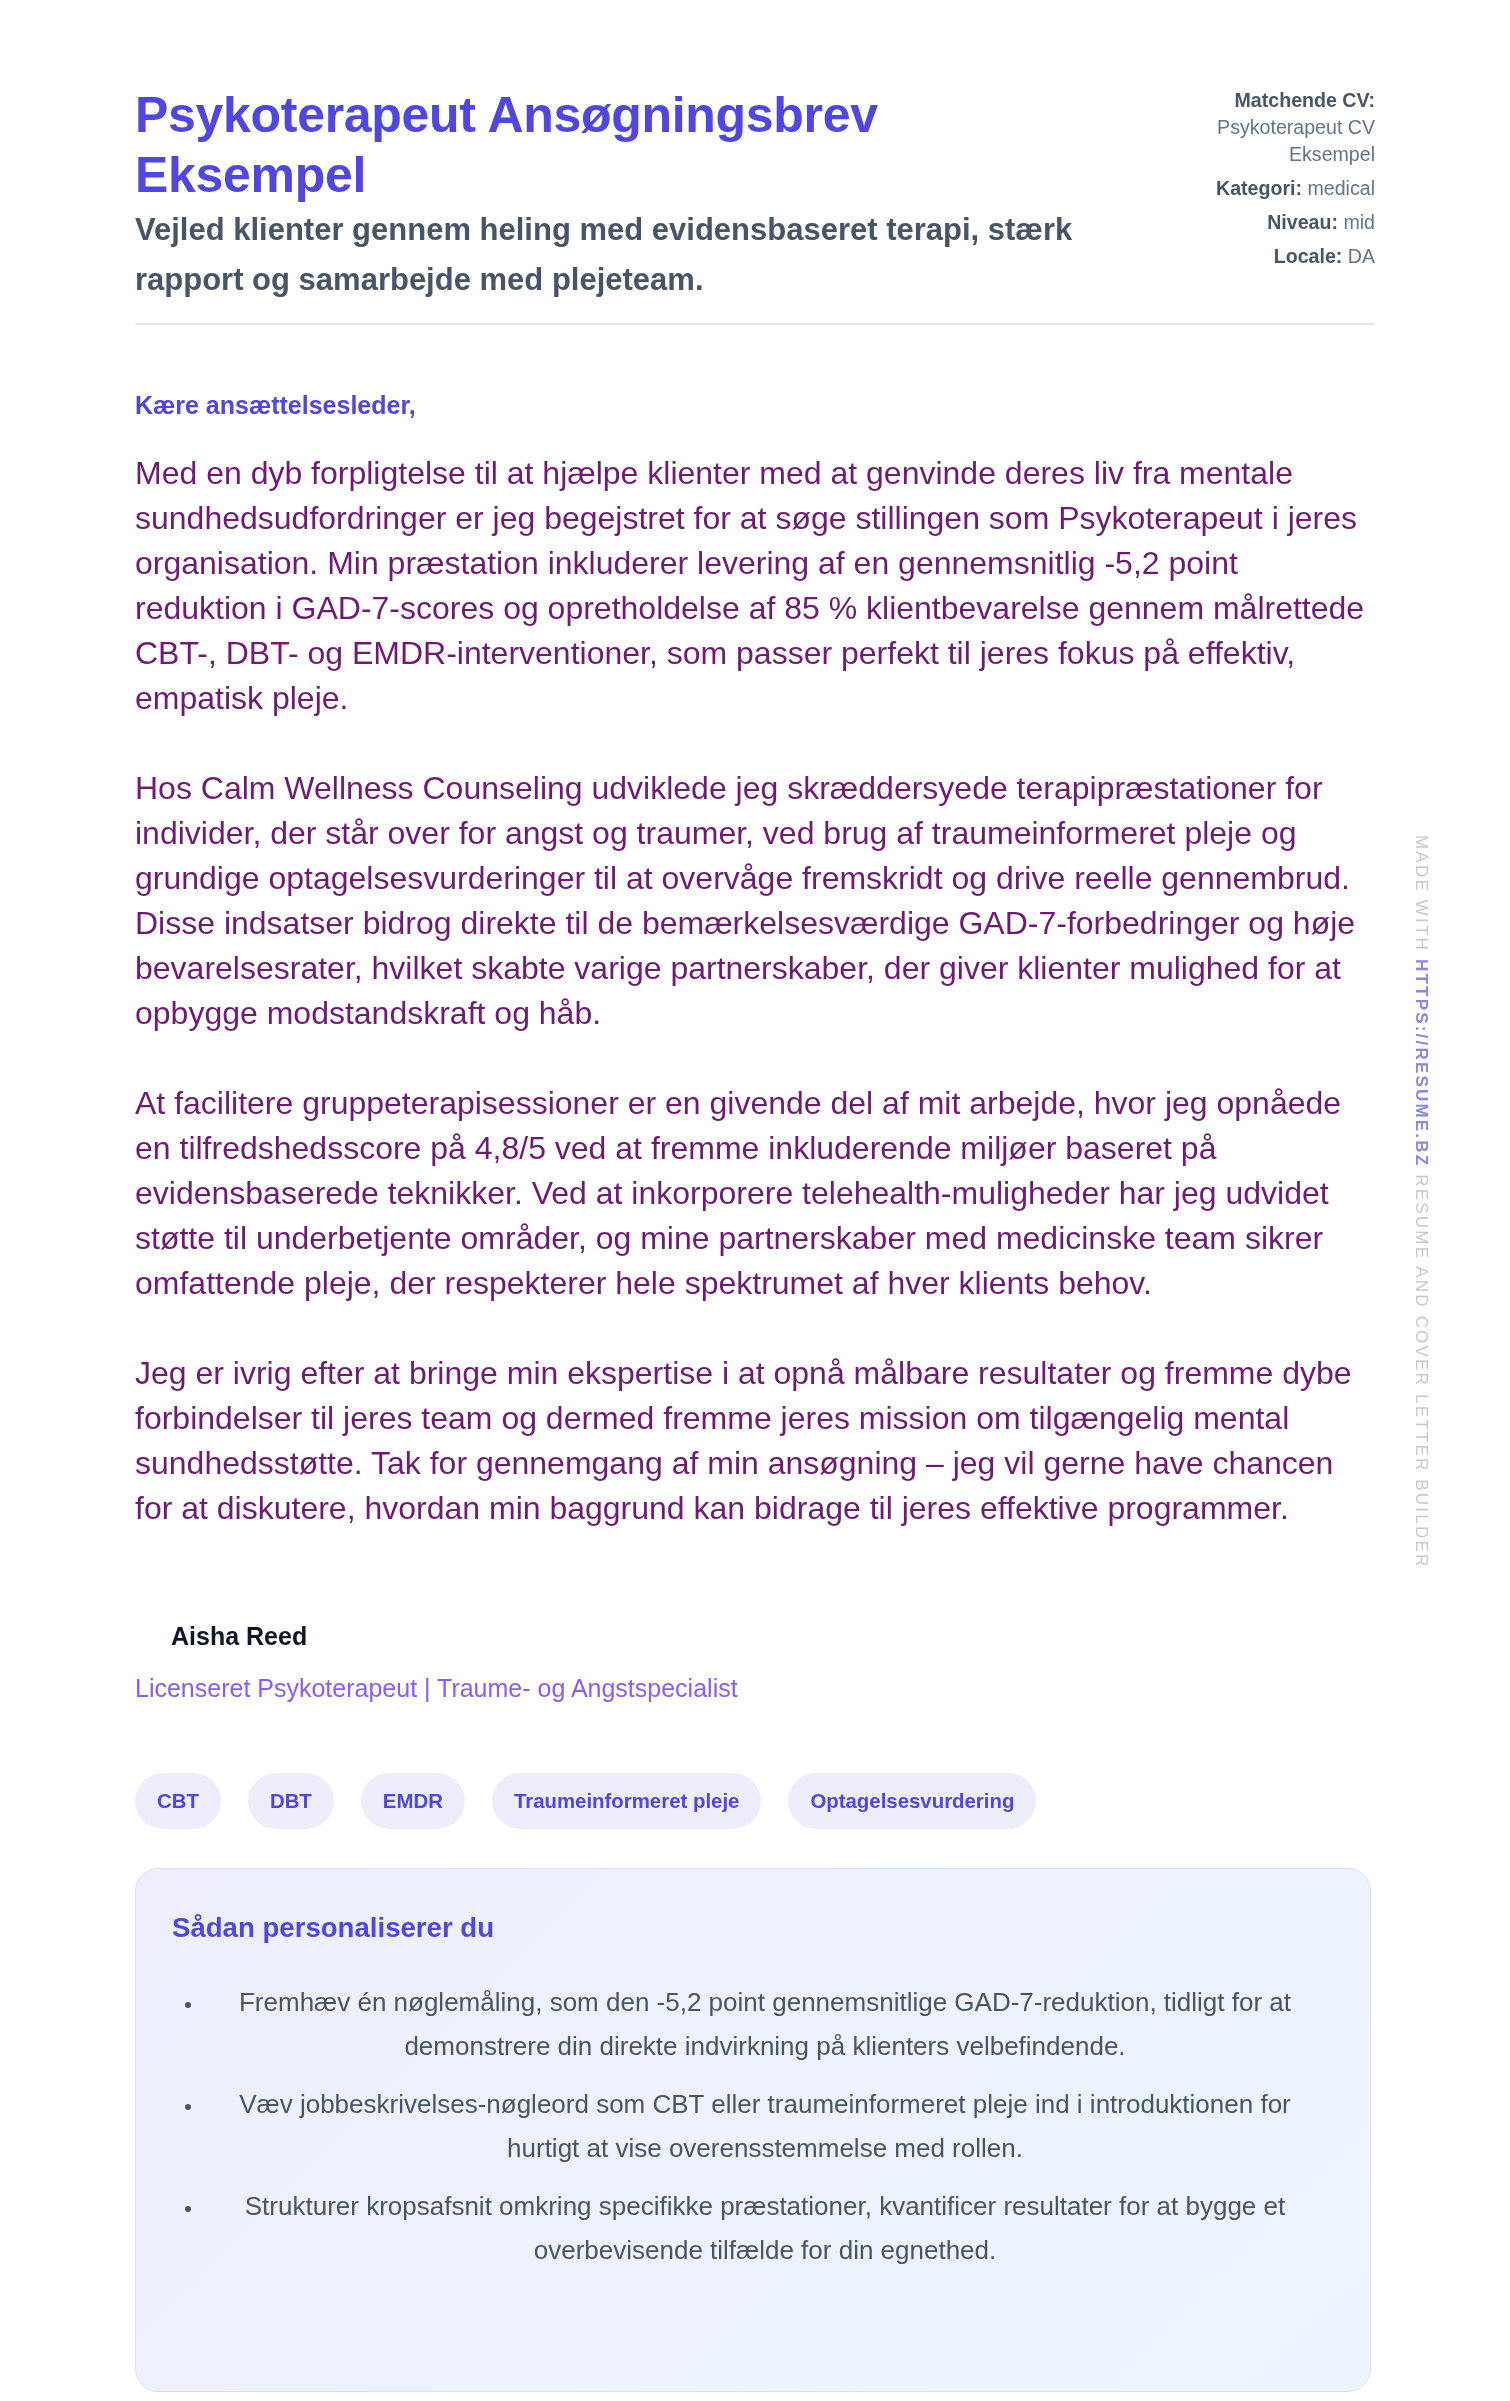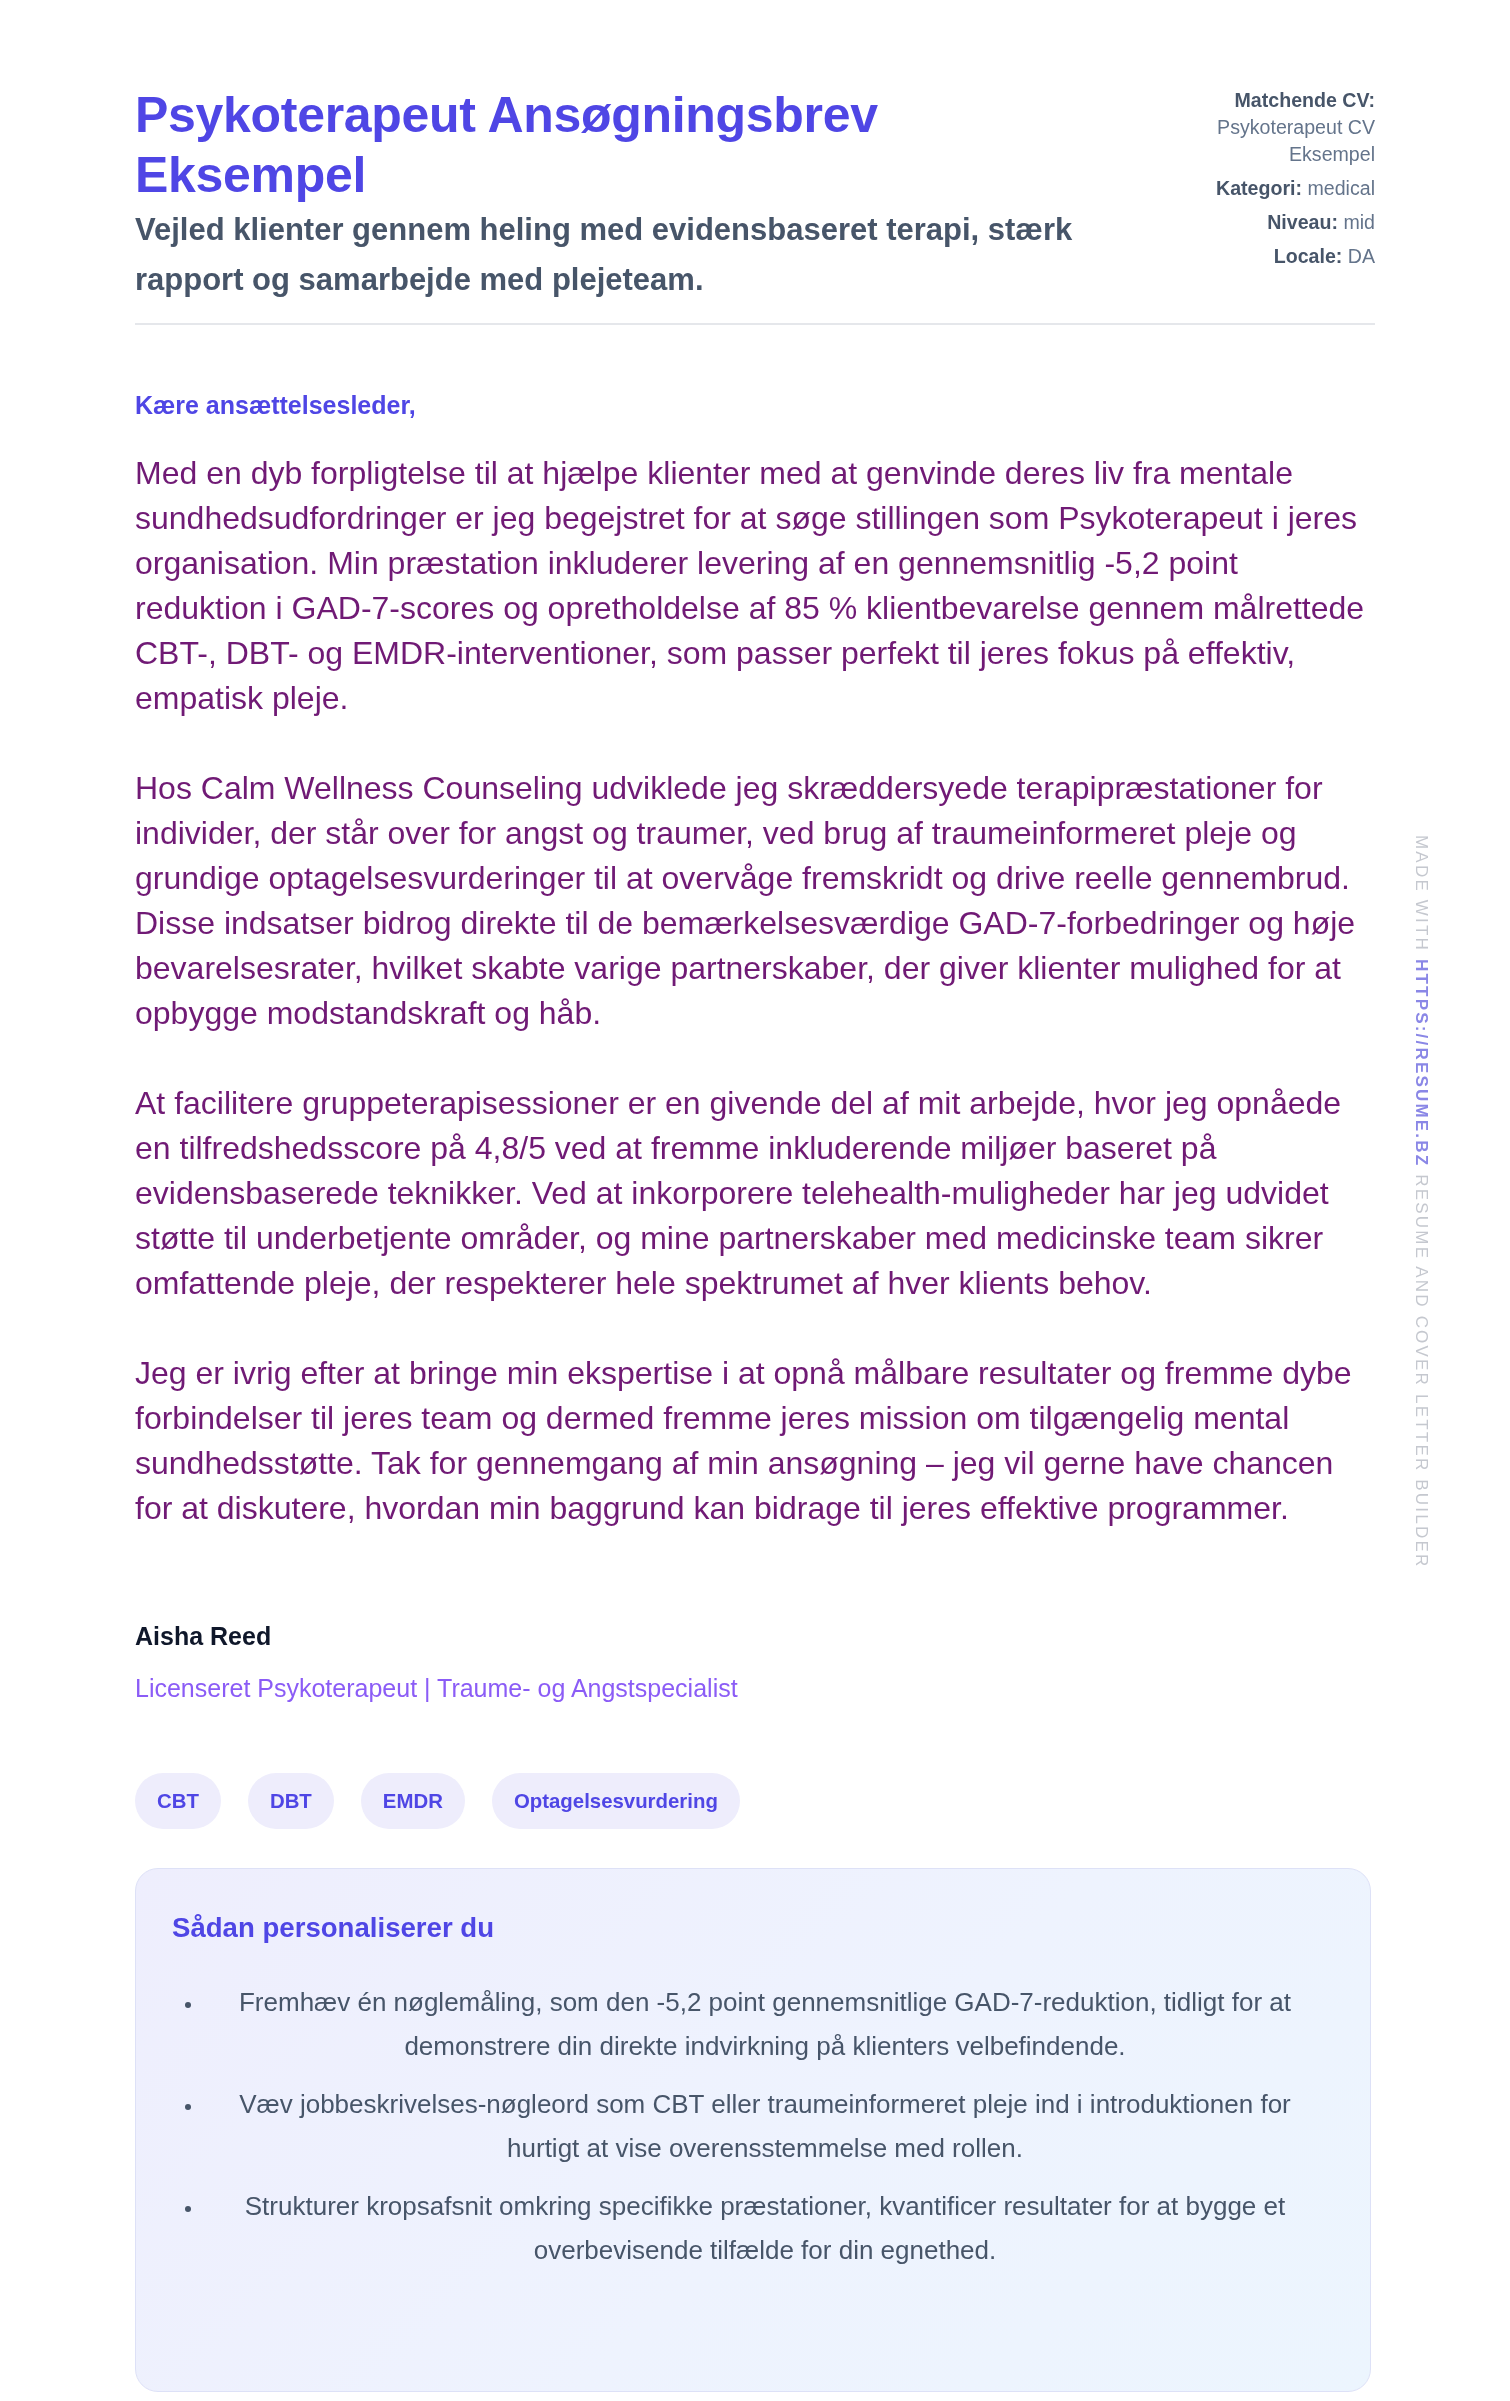--- a/index.html
+++ b/index.html
@@ -71,20 +71,21 @@
     }
     .body-paragraph + .body-paragraph { margin-top: 45px; }
     .signature {
       margin-top: 89px;
     }
     .sig-name {
       font-size: 25px;
       line-height: 32px;
       font-weight: 700;
       color: #0F172A;
+      margin-left: 36px;
     }
     .sig-title {
       margin-top: 19.6px;
       font-size: 25px;
       line-height: 32px;
       color: #8b5cf6;
     }
     .tags {
       display: flex;
       gap: 27px;
@@ -189,20 +190,21 @@
 
     <div class="signature">
       <div class="sig-name">Aisha Reed</div>
       <div class="sig-title">Licenseret Psykoterapeut | Traume- og Angstspecialist</div>
     </div>
 
     <div class="tags">
       <span class="tag">CBT</span>
       <span class="tag">DBT</span>
       <span class="tag">EMDR</span>
+      <span class="tag">Traumeinformeret pleje</span>
       <span class="tag">Optagelsesvurdering</span>
     </div>
   </main>
 
   <section class="tips">
     <h2 class="tips-title">Sådan personaliserer du</h2>
     <ul class="tips-list">
       <li>Fremhæv én nøglemåling, som den -5,2 point gennemsnitlige GAD-7-reduktion, tidligt for at demonstrere din direkte indvirkning på klienters velbefindende.</li>
       <li>Væv jobbeskrivelses-nøgleord som CBT eller traumeinformeret pleje ind i introduktionen for hurtigt at vise overensstemmelse med rollen.</li>
       <li>Strukturer kropsafsnit omkring specifikke præstationer, kvantificer resultater for at bygge et overbevisende tilfælde for din egnethed.</li>

